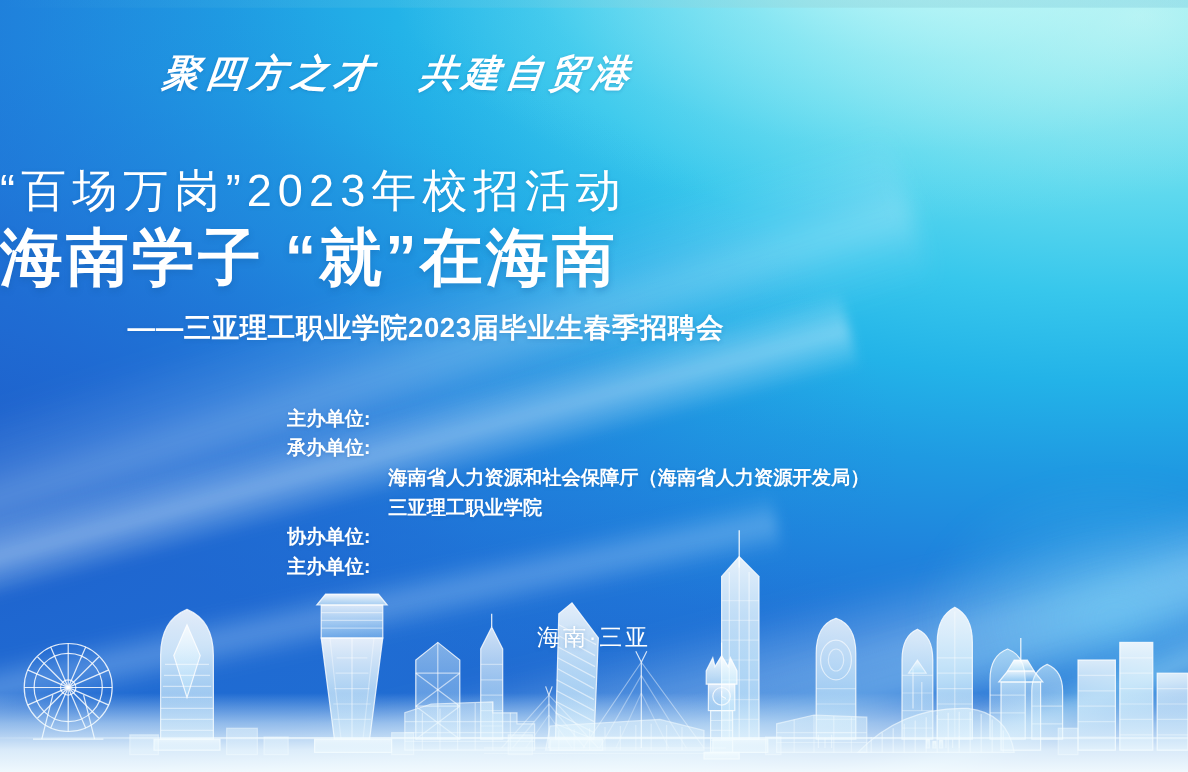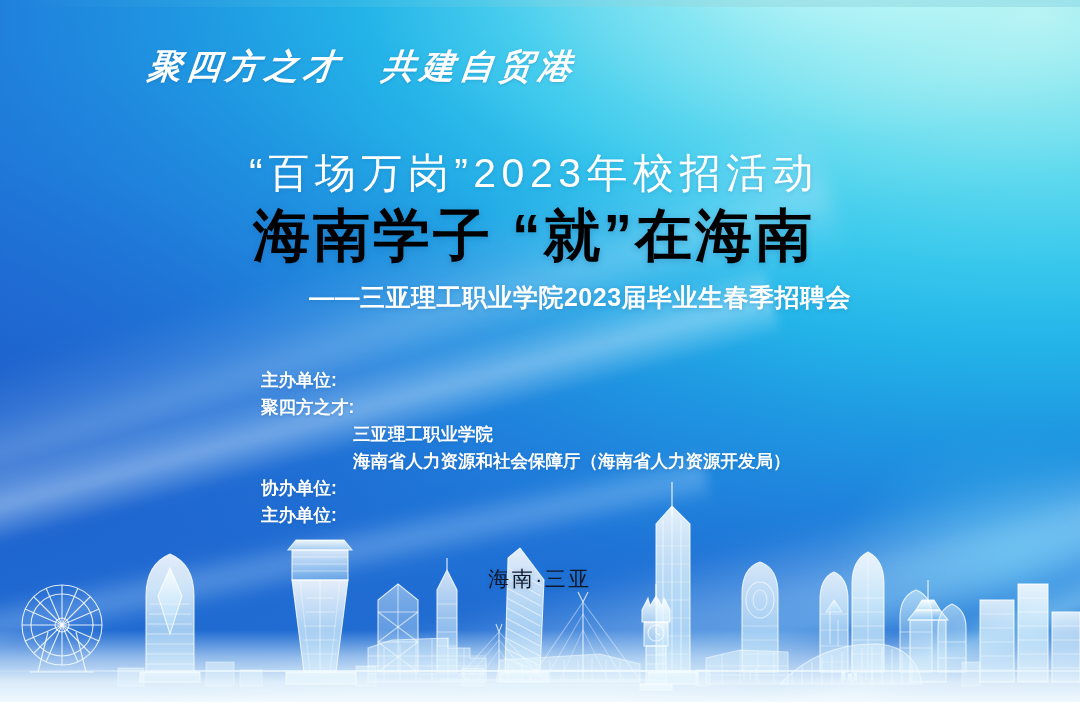--- a/index.html
+++ b/index.html
@@ -142,46 +142,46 @@
     letter-spacing: 5px;
     color: #ffffff;
     white-space: pre;
     text-shadow: 0 1px 3px rgba(20,80,150,0.25);
     transform: skewX(-6deg);
   }
 
   .headline-block {
     position: absolute;
     left: 0; right: 12px; top: 148px;
-    text-align: center;
+    text-align: left;
   }
   .headline-1 {
     font-size: 41px;
     font-weight: 400;
     letter-spacing: 5.5px;
     color: #ffffff;
     line-height: 1.25;
     text-shadow: 0 1px 4px rgba(20,90,160,0.22);
   }
   .headline-2 {
     font-size: 57px;
     font-weight: 700;
     letter-spacing: 3px;
-    color: #000000;
+    color: #ffffff;
     line-height: 1.22;
     margin-top: 2px;
     text-shadow: 0 2px 6px rgba(18,85,155,0.30);
   }
   .headline-3 {
     font-size: 25px;
     font-weight: 700;
     letter-spacing: 0.5px;
     color: #ffffff;
     margin-top: 10px;
-    padding-left: 92px;
+    padding-left: 116px;
     text-shadow: 0 1px 4px rgba(20,90,160,0.25);
   }
 
   .info-block {
     position: absolute;
     left: 261px; top: 367px;
     color: #ffffff;
     font-size: 17.5px;
     font-weight: 700;
     line-height: 27px;
@@ -193,21 +193,21 @@
     flex: 0 0 92px;
     letter-spacing: 0px;
   }
   .info-value { white-space: pre; }
   .info-value.spaced { letter-spacing: 5.2px; }
 
   .location {
     position: absolute;
     left: 0; right: 0; top: 565px;
     text-align: center;
-    color: #0f172a;
+    color: #ffffff;
     font-size: 21px;
     font-weight: 400;
     letter-spacing: 2.5px;
     text-shadow: 0 1px 4px rgba(20,90,160,0.3);
   }
 </style>
 </head>
 <body>
 
 <div id="poster">
@@ -562,22 +562,22 @@
   <div class="slogan">聚四方之才　共建自贸港</div>
 
   <div class="headline-block">
     <div class="headline-1">“百场万岗”2023年校招活动</div>
     <div class="headline-2">海南学子 “就”在海南</div>
     <div class="headline-3">——三亚理工职业学院2023届毕业生春季招聘会</div>
   </div>
 
   <div class="info-block" id="info-block">
       <div class="info-row"><span class="info-label">主办单位:</span></div>
-      <div class="info-row"><span class="info-label">聚四方之才:</span></div>
+      <div class="info-row"><span class="info-label">承办单位:</span></div>
+      <div class="info-row"><span class="info-label"></span><span class="info-value">海南省人力资源和社会保障厅（海南省人力资源开发局）</span></div>
       <div class="info-row"><span class="info-label"></span><span class="info-value">三亚理工职业学院</span></div>
-      <div class="info-row"><span class="info-label"></span><span class="info-value">海南省人力资源和社会保障厅（海南省人力资源开发局）</span></div>
       <div class="info-row"><span class="info-label">协办单位:</span></div>
       <div class="info-row"><span class="info-label">主办单位:</span></div>
     </div>
 
   <div class="location">海南·三亚</div>
 
 </div>
 
 </body></html>

